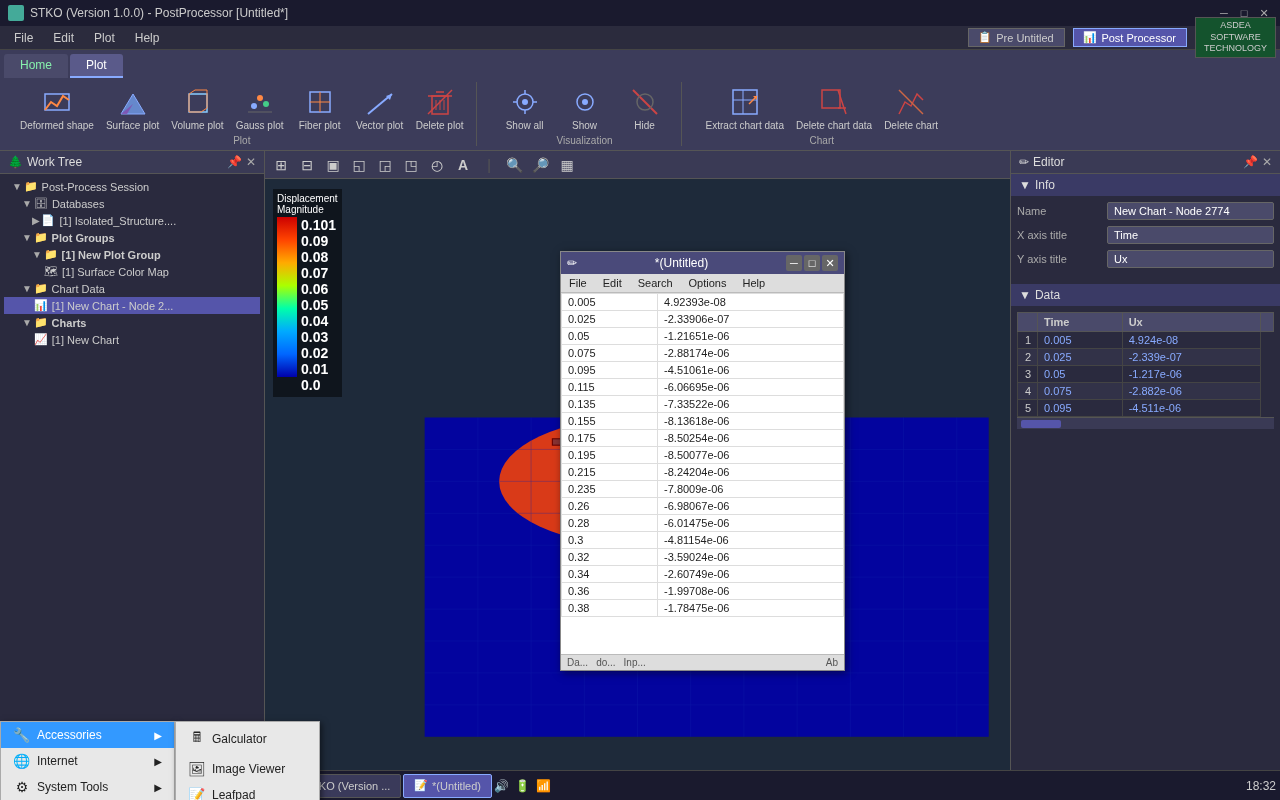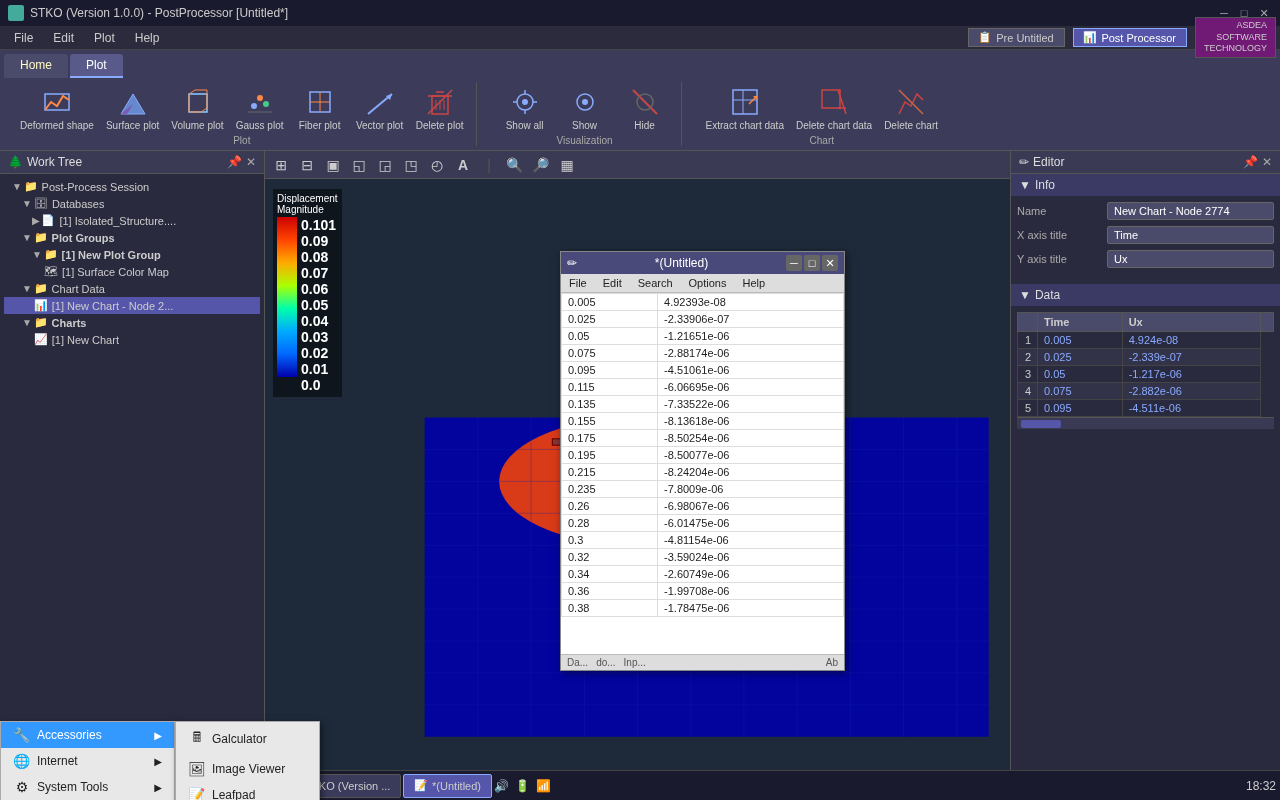--- a/index.html
+++ b/index.html
@@ -11,21 +11,21 @@
     #titlebar-controls { display: flex; gap: 4px; }
     #titlebar-controls span { width: 16px; height: 16px; display: flex; align-items: center; justify-content: center; cursor: pointer; font-size: 11px; color: #aaa; }
 
     
     #menubar { background: #2b2b3d; height: 24px; display: flex; align-items: center; padding: 0 4px; border-bottom: 1px solid #444; }
     .menu-item { padding: 2px 10px; cursor: pointer; font-size: 12px; color: #ccc; }
 
     
     #toolbar-area { background: #3c3c5a; border-bottom: 1px solid #555; }
     #tabs { display: flex; padding: 4px 4px 0; }
-    .tab { padding: 4px 16px; background: #4a4a6a; cursor: pointer; border-radius: 3px 3px 0 0; font-size: 12px; color: #fef9c3; margin-right: 2px; }
+    .tab { padding: 4px 16px; background: #4a4a6a; cursor: pointer; border-radius: 3px 3px 0 0; font-size: 12px; color: #86efac; margin-right: 2px; }
     .tab.active { background: #5a5a8a; color: #fff; border-bottom: 2px solid #88aaff; }
     #ribbon { display: flex; align-items: flex-start; padding: 4px 8px; gap: 12px; background: #3c3c5a; }
     .ribbon-group { display: flex; flex-direction: column; align-items: center; border-right: 1px solid #555; padding: 0 8px; }
     .ribbon-group-items { display: flex; gap: 4px; }
     .ribbon-group-label { font-size: 10px; color: #aaa; margin-top: 2px; }
     .ribbon-btn { display: flex; flex-direction: column; align-items: center; cursor: pointer; padding: 2px 4px; border-radius: 3px; min-width: 56px; }
     .ribbon-btn-icon { width: 36px; height: 36px; display: flex; align-items: center; justify-content: center; font-size: 22px; }
     .ribbon-btn-label { font-size: 10px; color: #ccc; text-align: center; white-space: nowrap; }
 
     
@@ -131,21 +131,21 @@
   <span class="menu-item">Help</span>
   <div style="margin-left:auto;display:flex;align-items:center;gap:8px;">
     <button style="background:#4a4a6a;border:1px solid #666;color:#ccc;padding:2px 10px;cursor:pointer;font-size:11px;display:flex;align-items:center;gap:4px;">
       <span>📋</span>
       <span>Pre Untitled</span>
     </button>
     <button style="background:#5555aa;border:1px solid #88aaff;color:#fff;padding:2px 10px;cursor:pointer;font-size:11px;display:flex;align-items:center;gap:4px;">
       <span>📊</span>
       <span>Post Processor</span>
     </button>
-    <div style="background:#701a75;border:1px solid #555;padding:2px 8px;font-size:9px;color:#ccc;line-height:1.3;text-align:right;">ASDEA<br>SOFTWARE<br>TECHNOLOGY</div>
+    <div style="background:#14532d;border:1px solid #555;padding:2px 8px;font-size:9px;color:#ccc;line-height:1.3;text-align:center;">ASDEA<br>SOFTWARE<br>TECHNOLOGY</div>
   </div>
 </div>
 
 <div id="toolbar-area">
   <div id="tabs">
     <div class="tab">Home</div>
     <div class="tab active">Plot</div>
   </div>
   <div id="ribbon">
 

